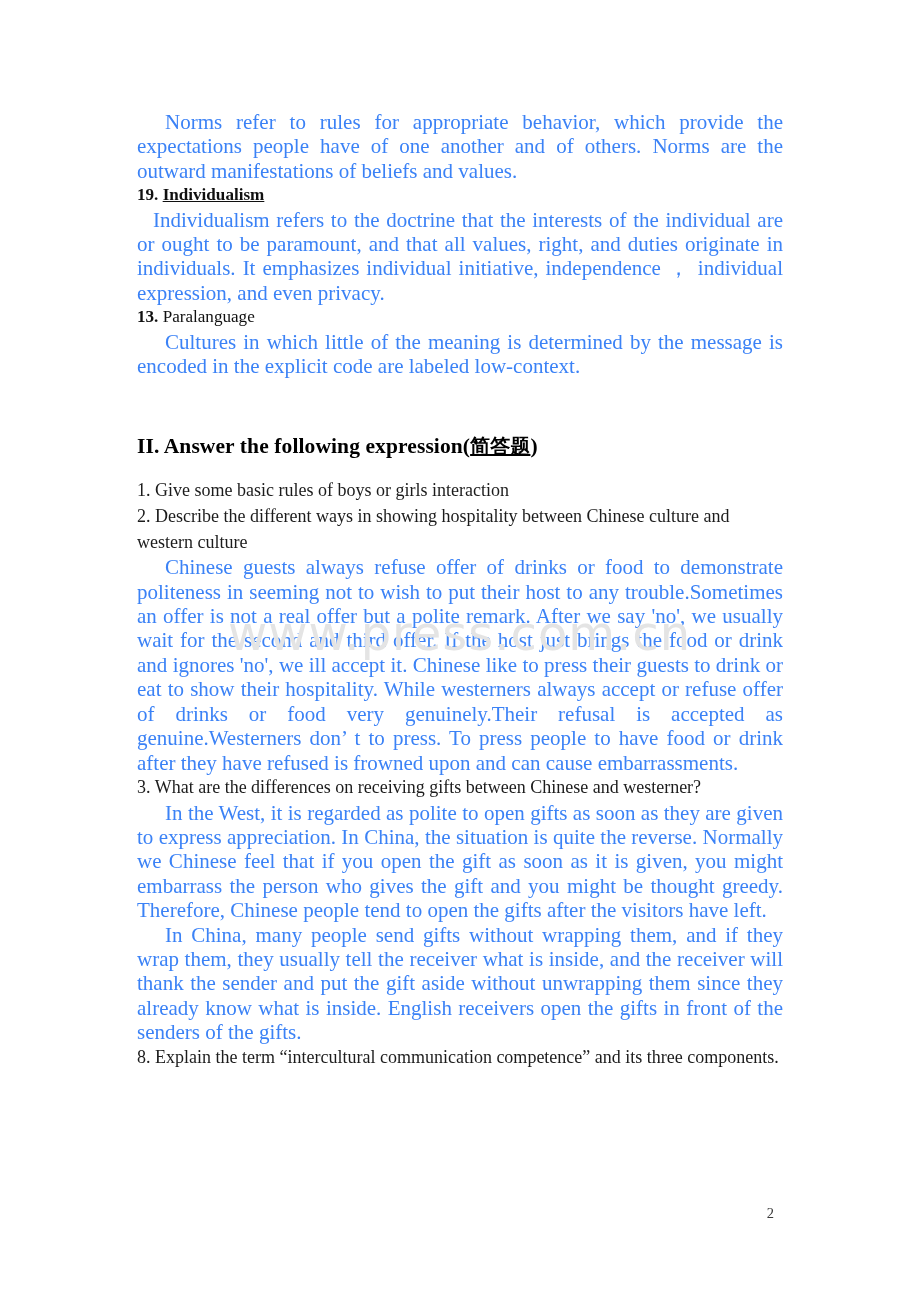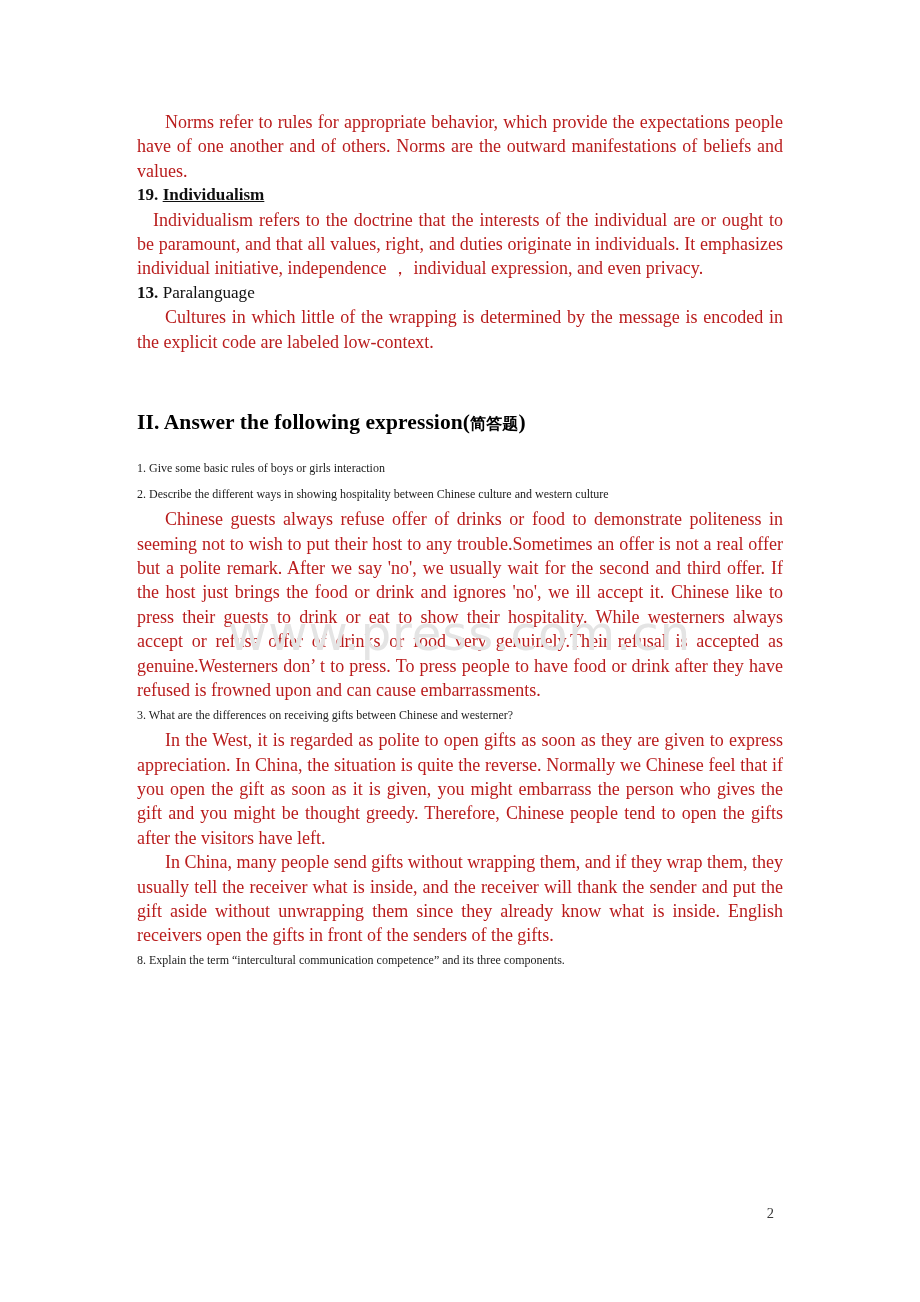--- a/index.html
+++ b/index.html
@@ -27,27 +27,27 @@
 
   #content {
     position: absolute;
     left: 137px;
     top: 110px;
     width: 646px;
   }
 
   
   .para {
-    font-size: 18px;
+    font-size: 21px;
     line-height: 24.4px;
     margin: 0;
     text-align: justify;
     text-justify: inter-word;
     hyphens: none;
-    color: #b91c1c;
+    color: #3b82f6;
   }
   .para.indent {
     text-indent: 28px;
   }
   .para.indent-sm {
     text-indent: 16px;
   }
 
   .term-head {
     font-size: 17.1px;
@@ -72,28 +72,29 @@
     line-height: 28px;
     font-weight: bold;
     margin: 0;
     text-align: left;
     color: #000;
     letter-spacing: 0.1px;
   }
   .section-title .cjk {
     font-family: "DejaVu Sans", "Liberation Sans", sans-serif;
     font-weight: bold;
-    font-size: 16px;
+    font-size: 20px;
+    text-decoration: underline;
   }
 
   .gap-before-section { height: 54px; }
   .gap-after-section  { height: 18px; }
 
   .q-line {
-    font-size: 12px;
+    font-size: 18px;
     line-height: 25.6px;
     margin: 0;
     text-align: left;
     color: #1c1c1c;
   }
 
   
   #watermark {
     position: absolute;
     left: 228px;
@@ -135,21 +136,21 @@
 
     <p class="term-head">
       <span class="num">19.</span><span> </span><span class="name-bold">Individualism</span>
     </p>
     <p class="para indent-sm">Individualism refers to the doctrine that the interests of the individual are or ought to be paramount, and that all values, right, and duties originate in individuals. It emphasizes individual initiative, independence ，  individual expression, and even privacy.</p>
 
     <p class="term-head">
       <span class="num">13.</span><span> </span><span class="name-plain">Paralanguage</span>
     </p>
 
-    <p class="para indent">Cultures in which little of the wrapping is determined by the message is encoded in the explicit code are labeled low-context.</p>
+    <p class="para indent">Cultures in which little of the meaning is determined by the message is encoded in the explicit code are labeled low-context.</p>
 
     <div class="gap-before-section"></div>
 
     <h2 class="section-title">
       <span>II. Answer the following expression</span><span>(</span><span class="cjk">简答题</span><span>)</span>
     </h2>
 
     <div class="gap-after-section"></div>
 
     <p class="q-line">1. Give some basic rules of boys or girls interaction</p>

